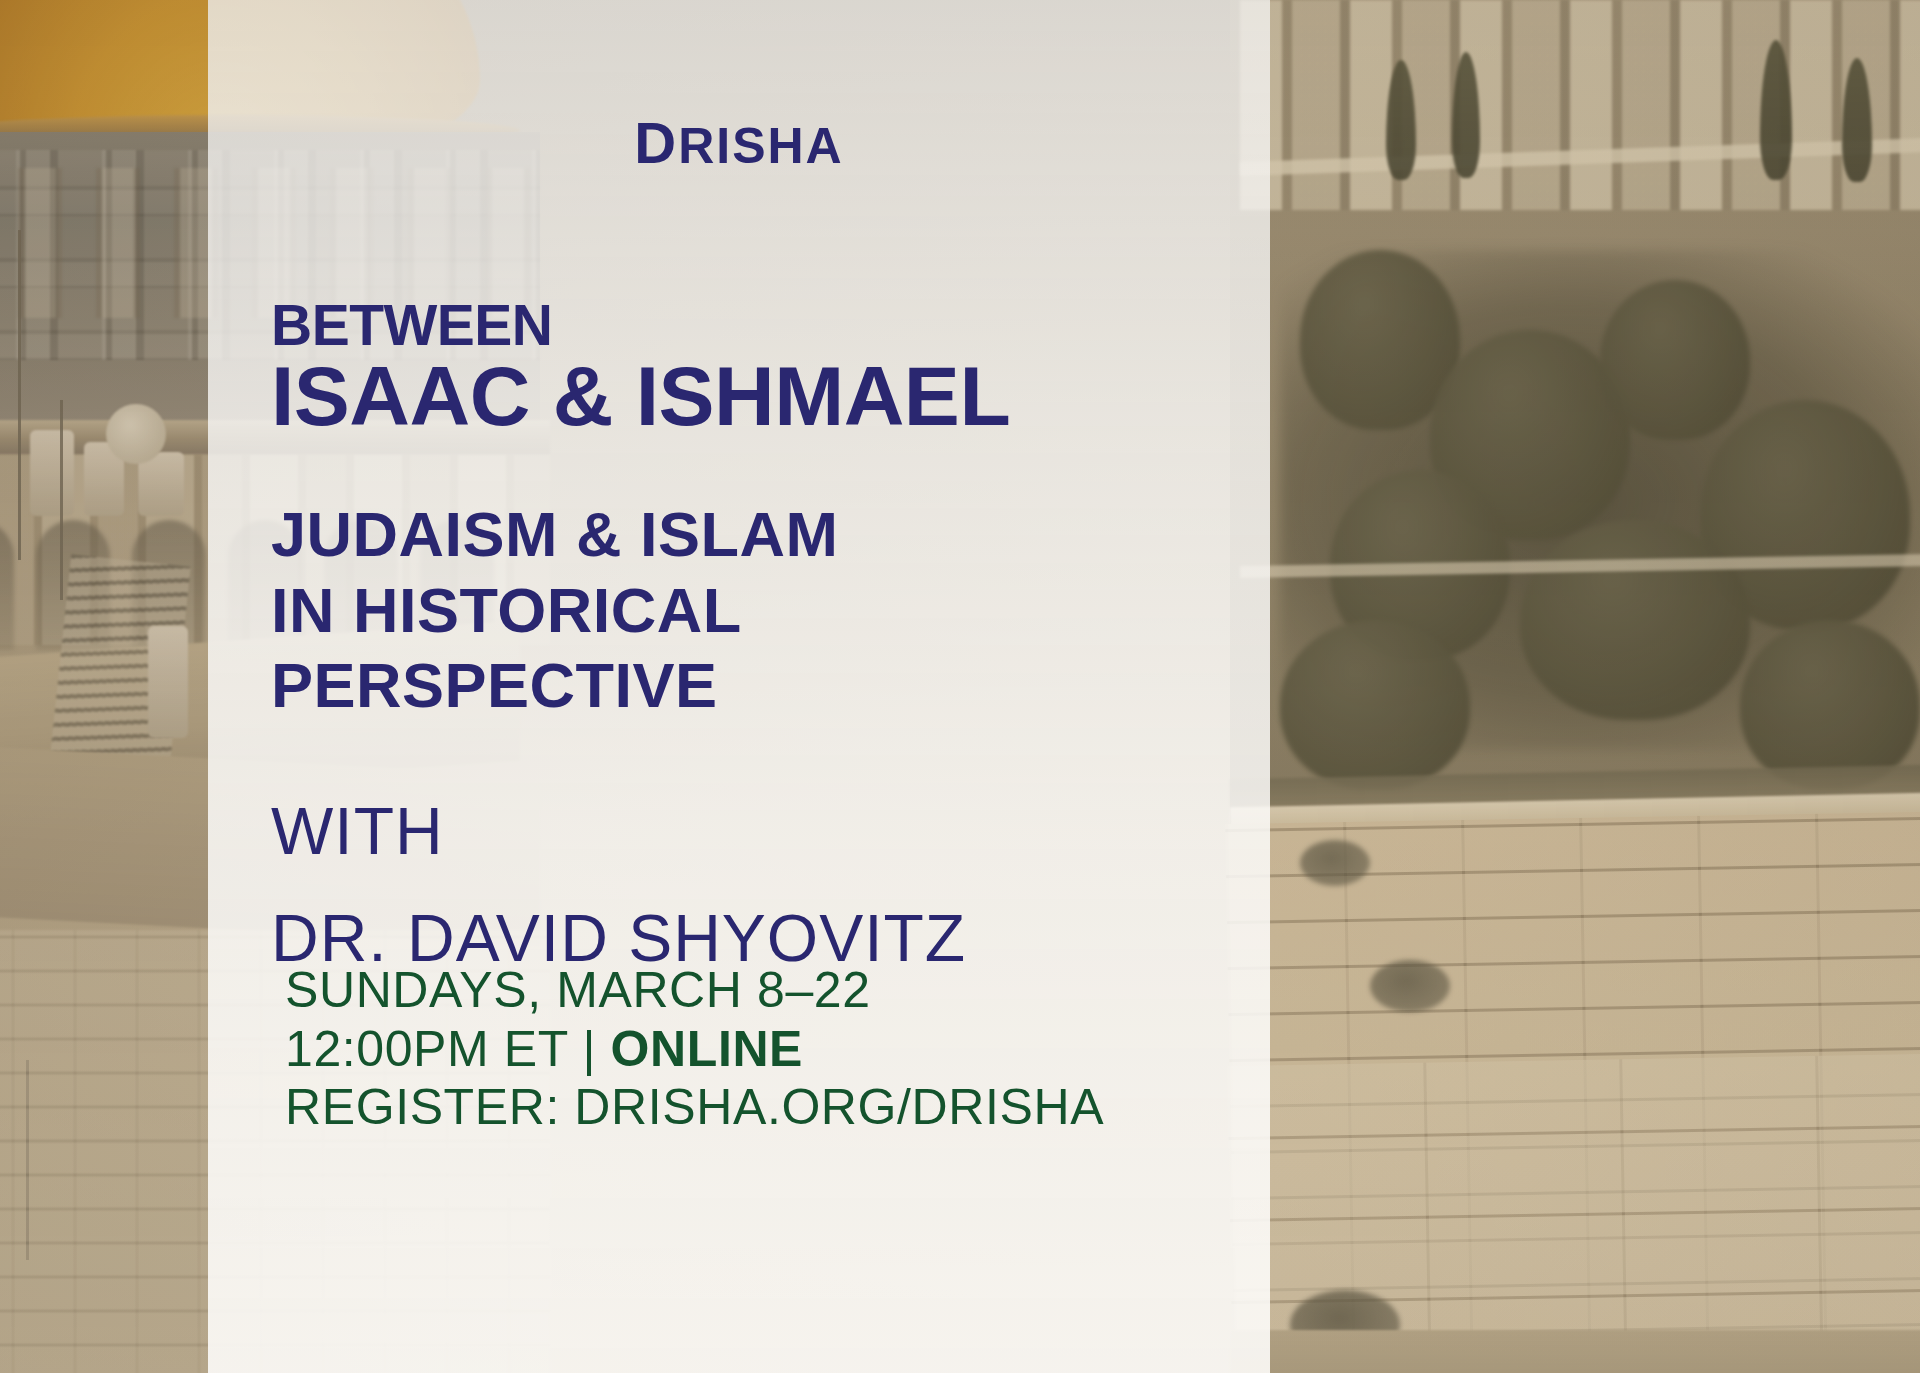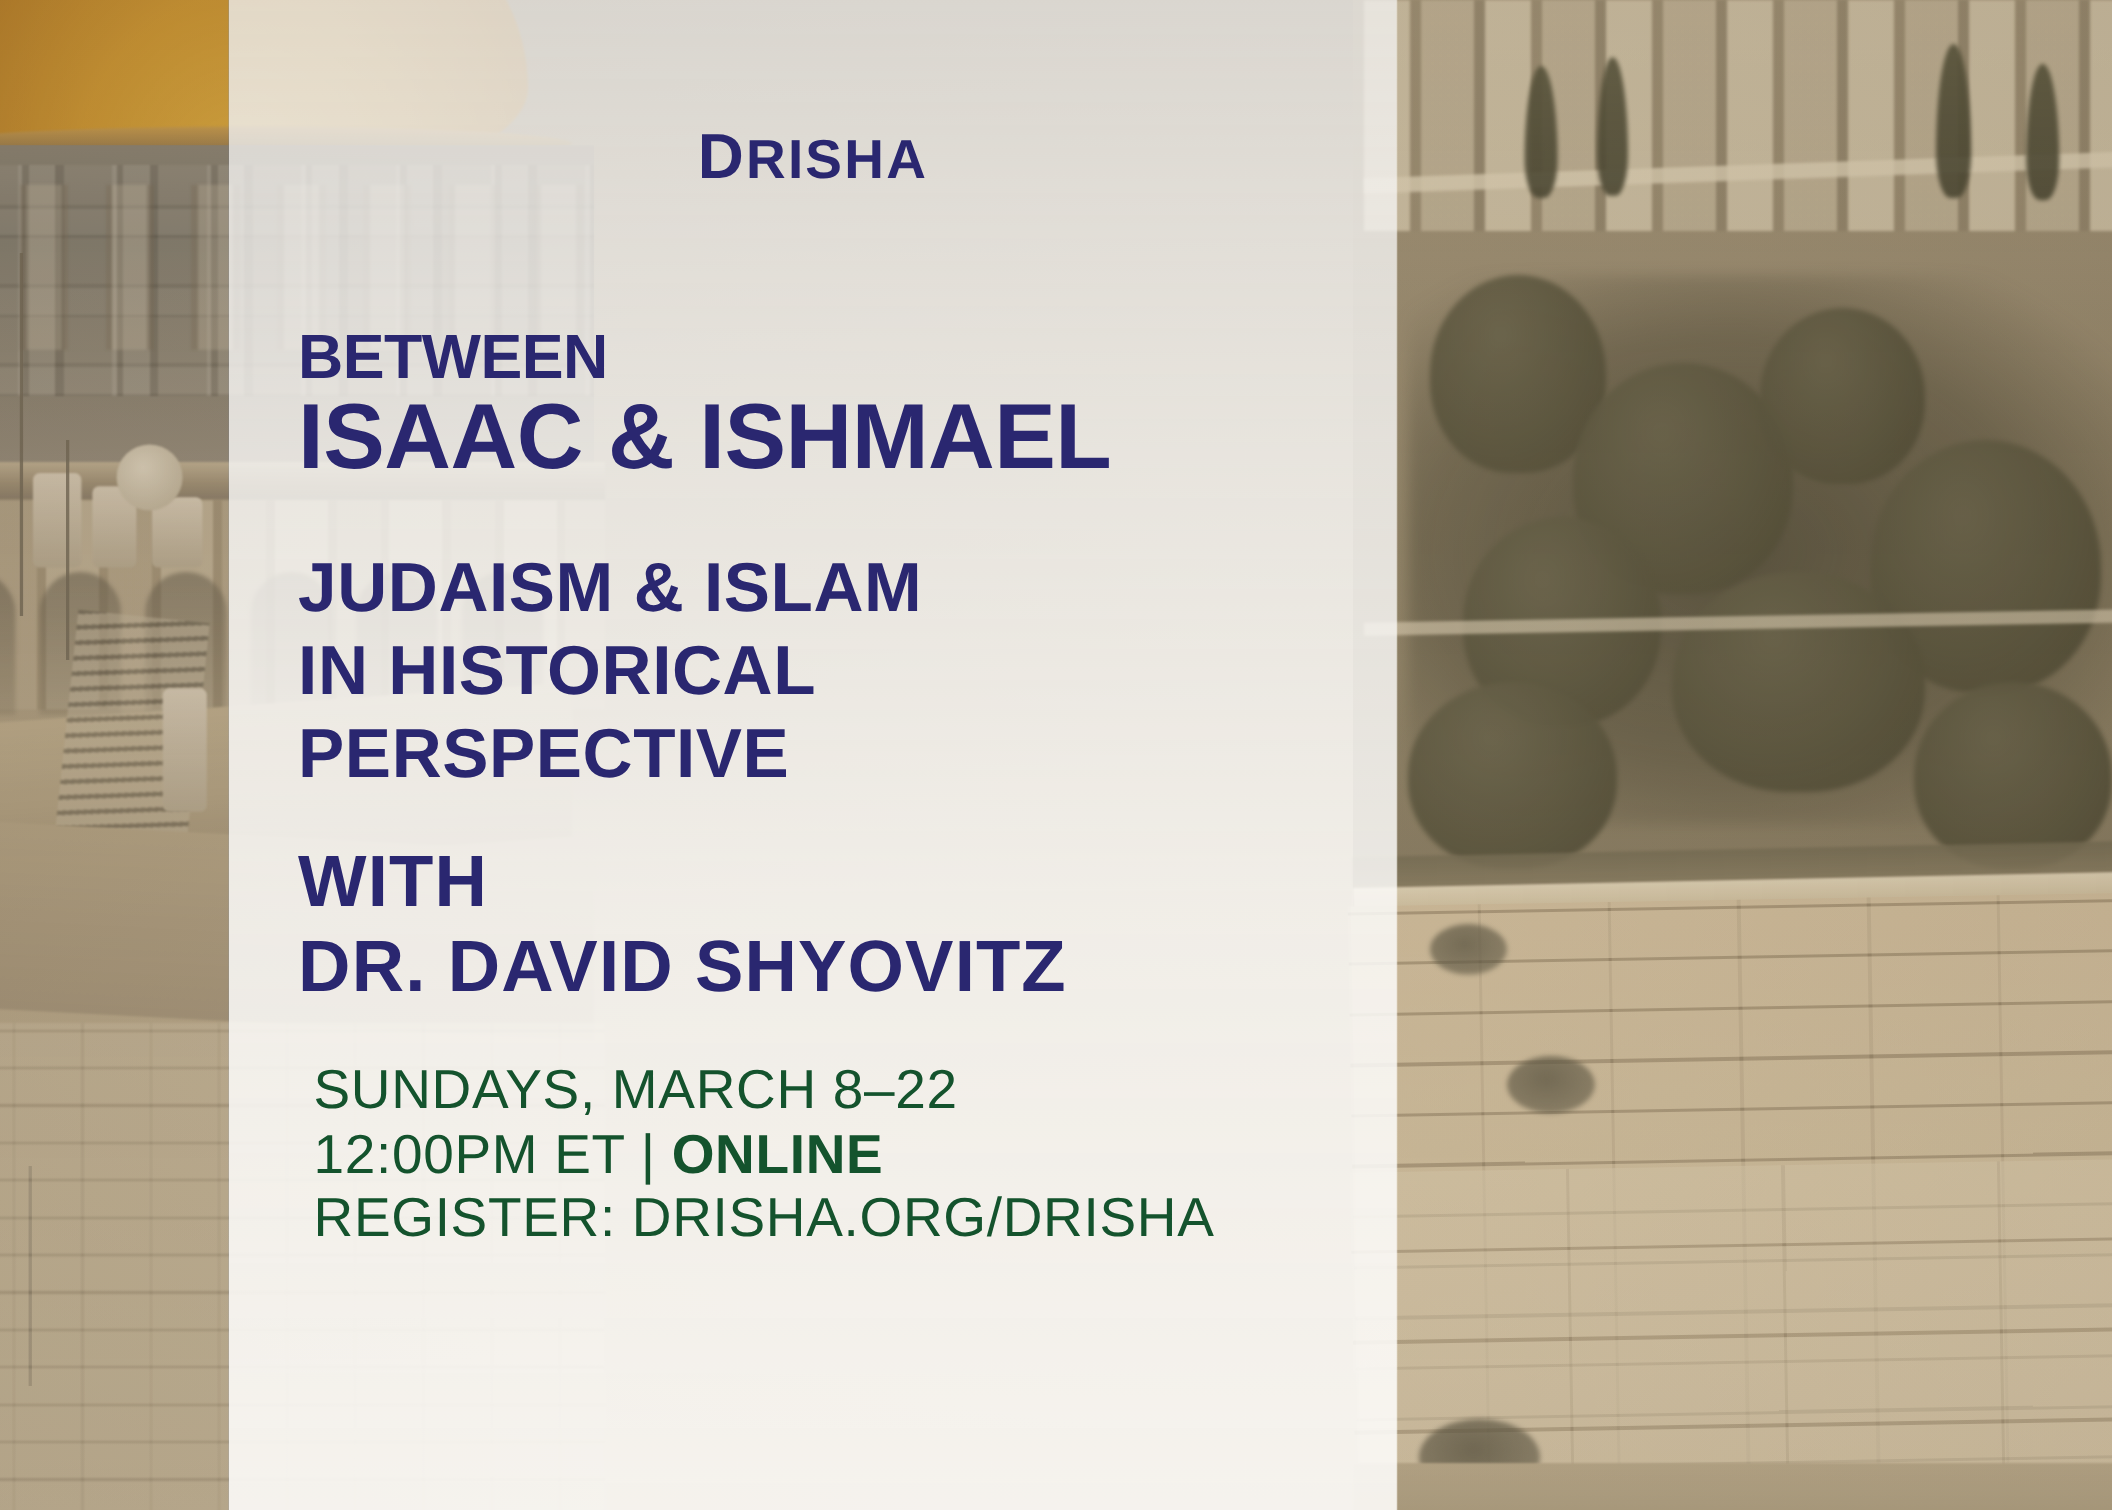--- a/index.html
+++ b/index.html
@@ -269,21 +269,21 @@
     position:absolute;left:63px;top:497px;width:1000px;color:#2a2770;
   }
   .s-line{
     font-weight:700;font-size:63px;line-height:1.20;letter-spacing:0.5px;
   }
 
   .with-block{
     position:absolute;left:63px;top:763px;width:1000px;color:#2a2770;
   }
   .w-line{
-    font-weight:700;font-size:66px;line-height:1.17;letter-spacing:1px;
+    font-weight:400;font-size:66px;line-height:1.17;letter-spacing:1px;margin-top:30px;
   }
 
   .details-block{
     position:absolute;left:77px;top:961px;width:1000px;color:#14532d;
   }
   .d-line{
     font-weight:400;font-size:50px;line-height:1.17;letter-spacing:0.6px;
   }
   .d-line .bold{font-weight:800;}
 </style>

